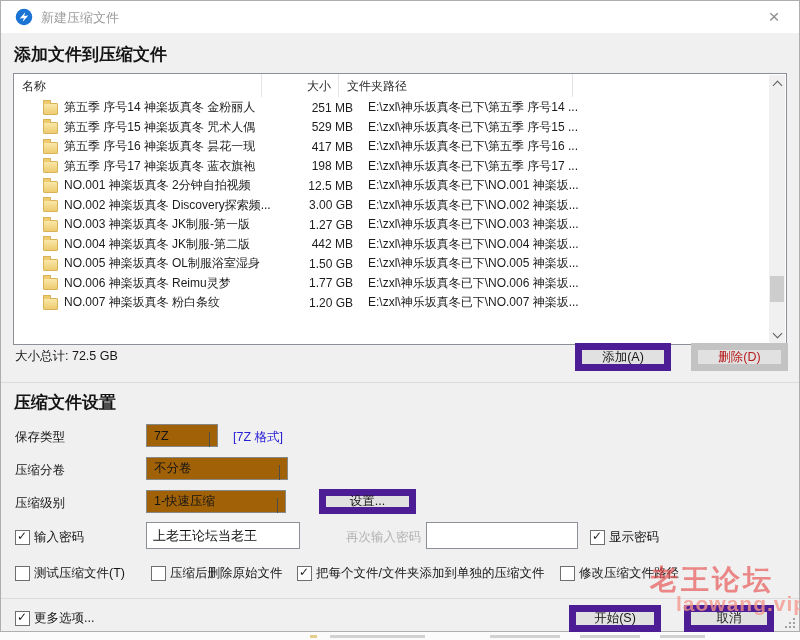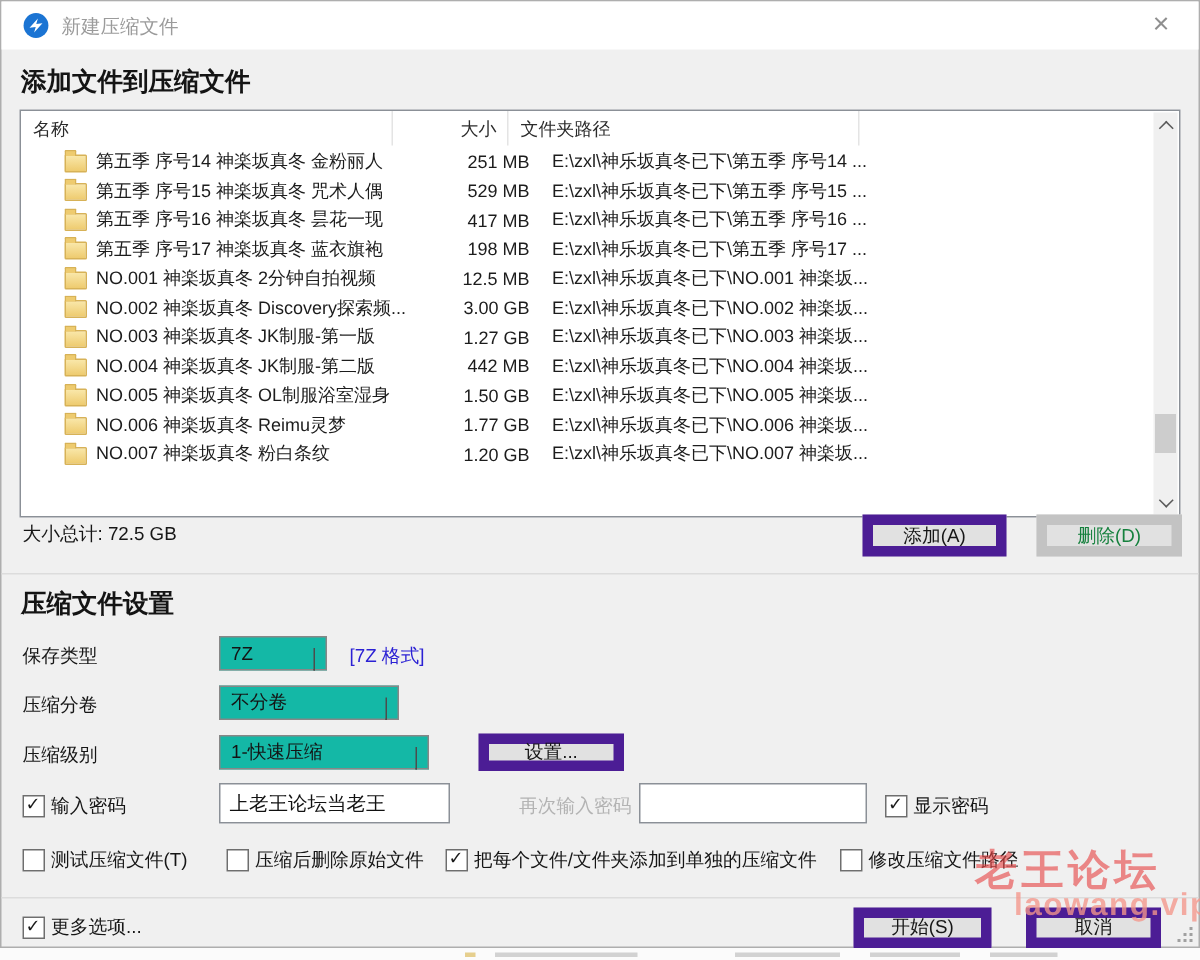--- a/index.html
+++ b/index.html
@@ -36,22 +36,22 @@
   .sbar{position:absolute;top:1px;right:1px;bottom:1px;width:16px;background:#f0f0f0;}
   .sbtn{position:absolute;left:0;width:16px;height:17px;display:flex;align-items:center;justify-content:center;}
   .sbtn.up{top:0;} .sbtn.down{bottom:0;}
   .chev{width:6px;height:6px;border-right:1.6px solid #5a5a5a;border-bottom:1.6px solid #5a5a5a;}
   .chev.up{transform:rotate(-135deg);margin-top:4px;}
   .chev.down{transform:rotate(45deg);margin-bottom:3px;}
   .sthumb{position:absolute;left:1px;width:14px;top:201px;height:26px;background:#cdcdcd;}
   
   .btn{position:absolute;background:#e1e1e1;border:7px solid #4c1d95;box-sizing:border-box;
     font-size:12.5px;color:#161616;display:flex;align-items:center;justify-content:center;cursor:default;}
-  .btn.disabled{color:#15803d;border-color:#c3c3c3;}
-  .combo{position:absolute;height:23px;background:#14b8a6;border:1px solid #878787;box-sizing:border-box;
+  .btn.disabled{color:#b91c1c;border-color:#c3c3c3;}
+  .combo{position:absolute;height:23px;background:#a16207;border:1px solid #878787;box-sizing:border-box;
     font-size:12.5px;color:#141414;display:flex;align-items:center;padding-left:7px;}
   .combo .chevbox{position:absolute;right:7px;top:7px;}
   .combo .chevbox .chev{border-color:#4c4c4c;}
   .txt{position:absolute;height:27px;background:#fff;border:1px solid #8b9097;box-sizing:border-box;
     font-size:13px;color:#111;padding:0 6px;font-family:"Liberation Sans","DejaVu Sans",sans-serif;outline:none;}
   .lbl{position:absolute;font-size:12.5px;color:#161616;line-height:16px;white-space:nowrap;}
   .lbl.dim{color:#b3b3b3;}
   .cb{position:absolute;width:13px;height:13px;background:#fff;border:1px solid #6e6e6e;box-sizing:content-box;}
   .cb.checked::after{content:"✓";position:absolute;left:1px;top:-2px;font-size:12px;color:#1a1a1a;}
   .divider{position:absolute;left:0;right:0;height:1px;background:#dcdcdc;}
@@ -204,21 +204,21 @@
     <div class="section-title" style="left:13px;top:390px;">压缩文件设置</div>
 
     <div class="lbl" style="left:14px;top:428px;">保存类型</div>
     <div class="combo" style="left:145px;top:423px;width:72px;">
       <span>7Z</span>
       <span class="chevbox"><span class="chev down"></span></span>
     </div>
     <span class="link" style="left:232px;top:428px;">[7Z 格式]</span>
 
     <div class="lbl" style="left:14px;top:461px;">压缩分卷</div>
-    <div class="combo" style="left:145px;top:456px;width:120px;">
+    <div class="combo" style="left:145px;top:456px;width:142px;">
       <span>不分卷</span>
       <span class="chevbox"><span class="chev down"></span></span>
     </div>
 
     <div class="lbl" style="left:14px;top:494px;">压缩级别</div>
     <div class="combo" style="left:145px;top:489px;width:140px;">
       <span>1-快速压缩</span>
       <span class="chevbox"><span class="chev down"></span></span>
     </div>
     <div class="btn" style="left:318px;top:488px;width:97px;height:25px;">设置...</div>

